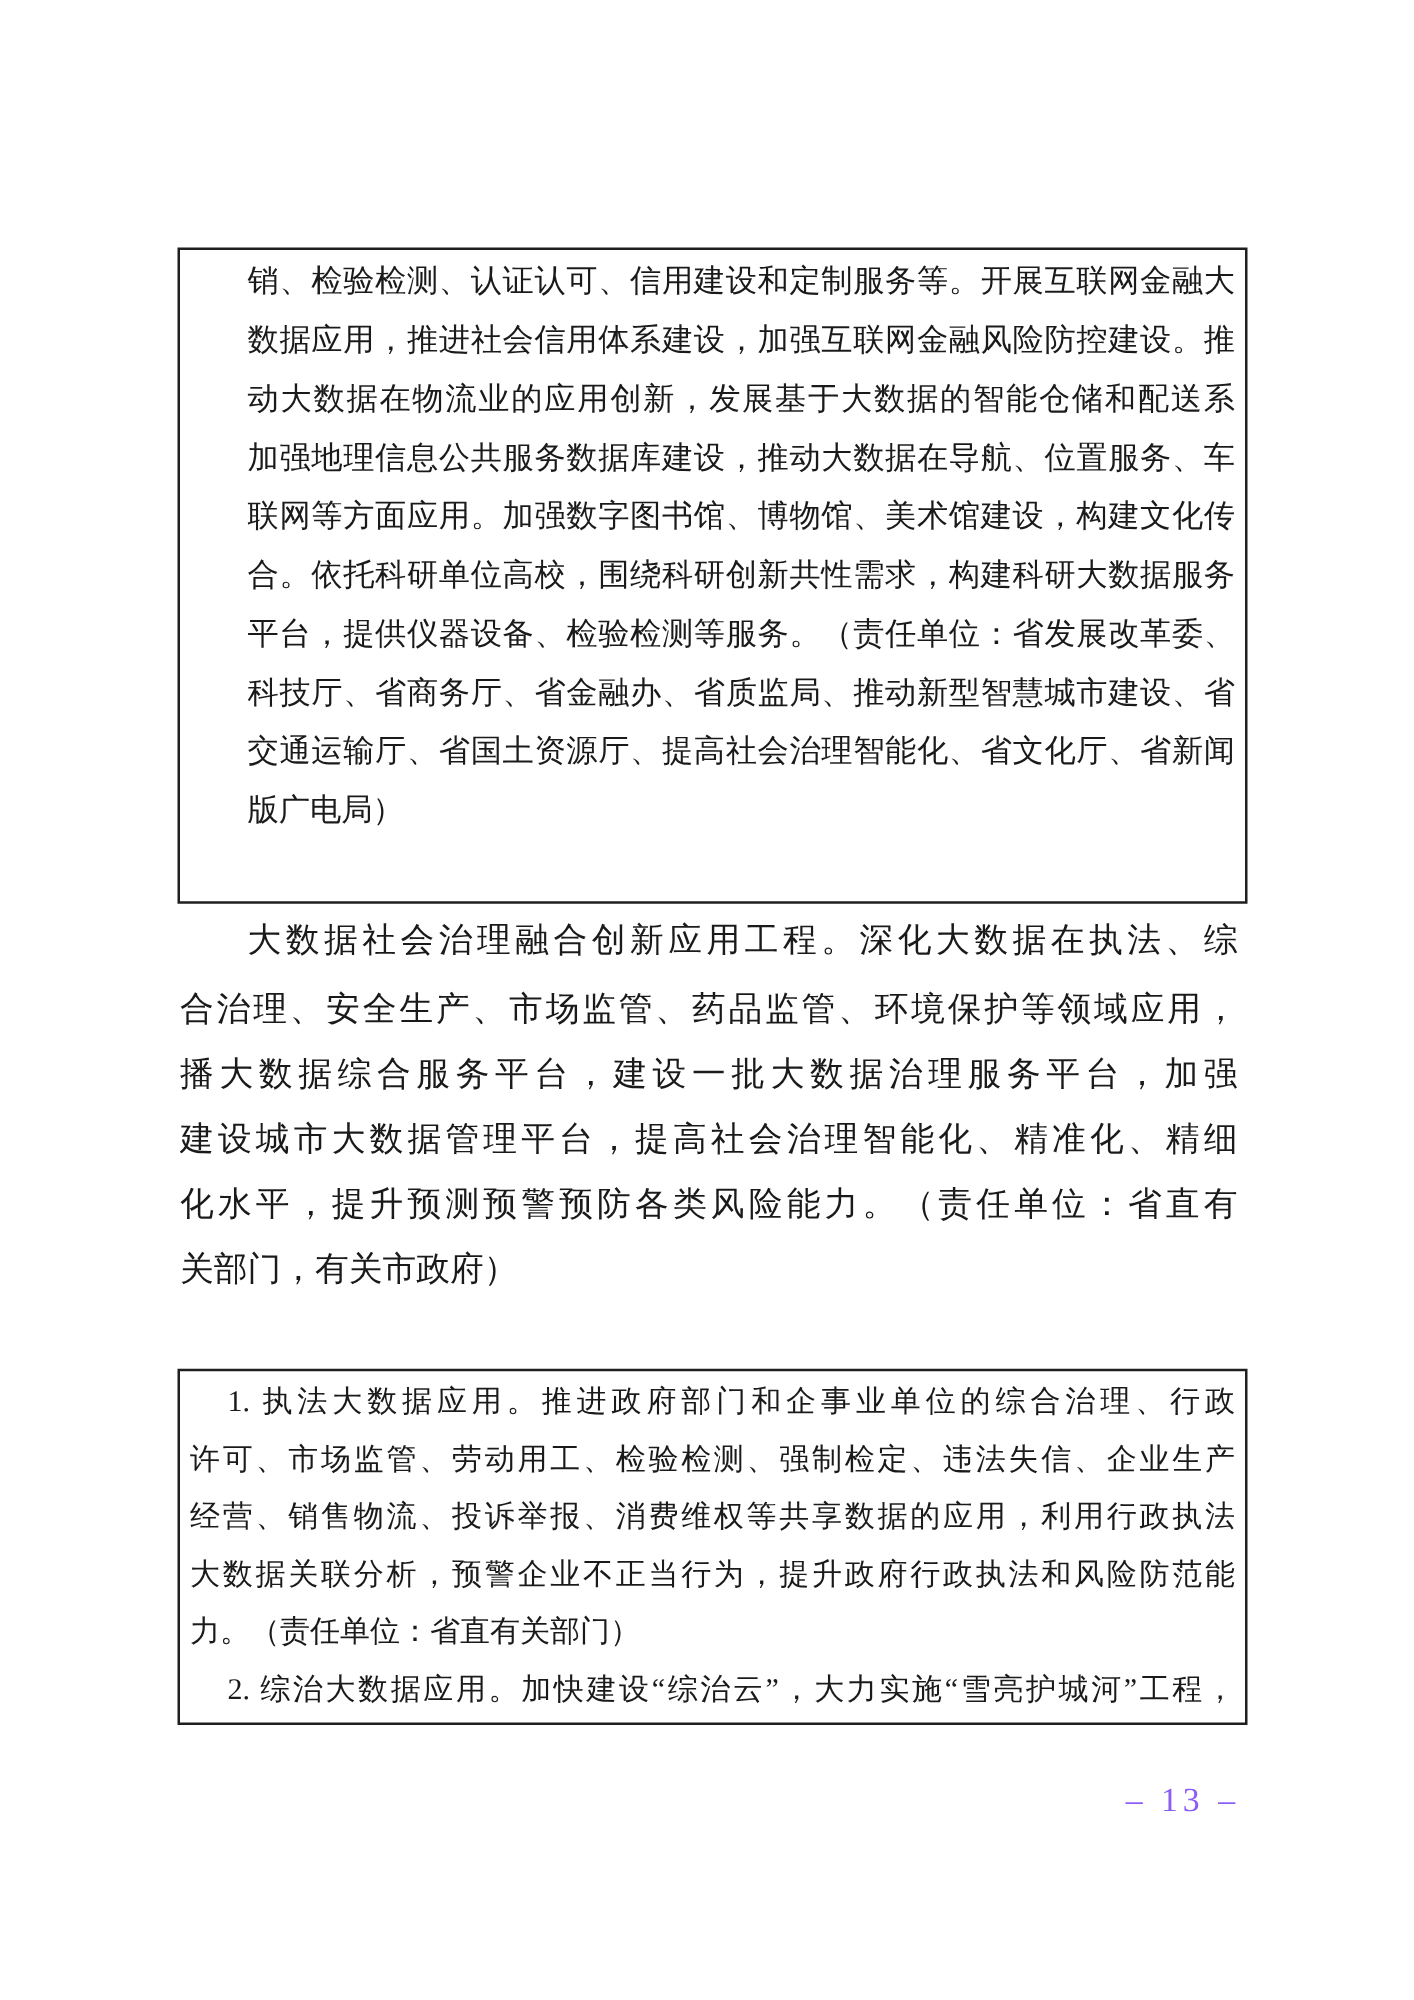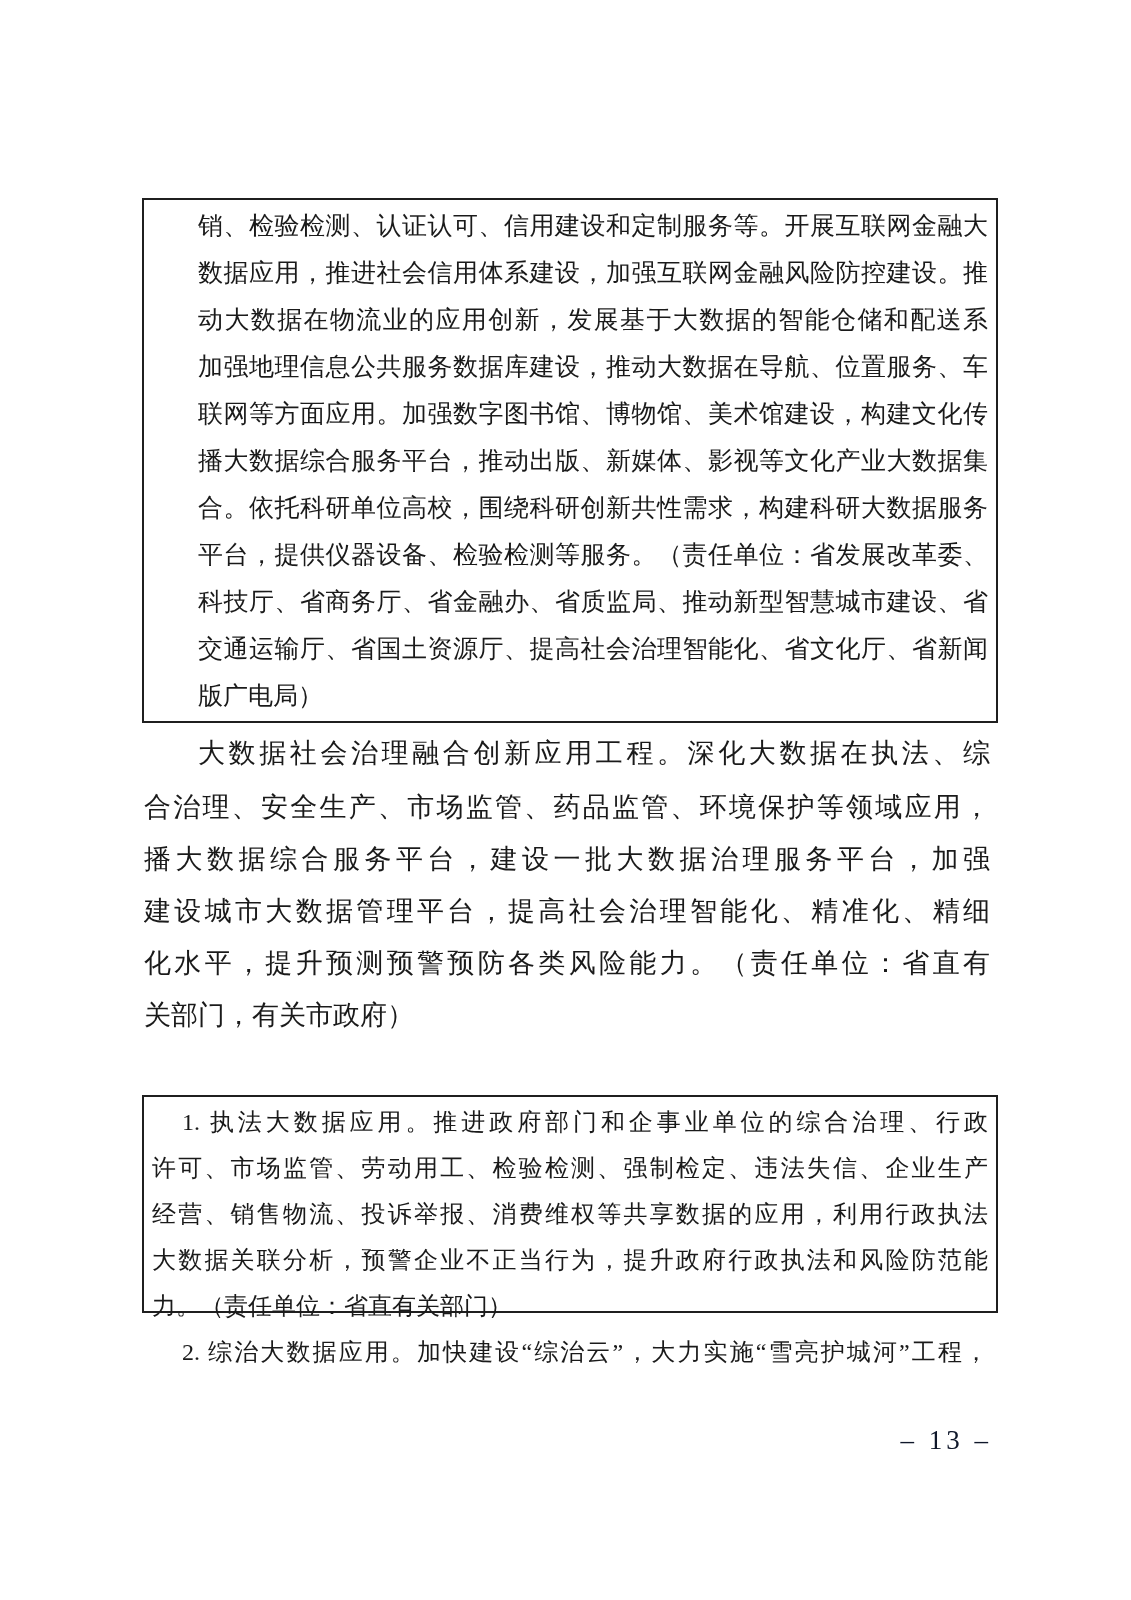--- a/index.html
+++ b/index.html
@@ -28,21 +28,21 @@
     padding: 2px 8px;
     background: #ffffff;
   }
   #box1 {
     top: 198px;
     height: 525px;
     font-size: 25px;
   }
   #box2 {
     top: 1095px;
-    height: 218px;
+    height: 285px;
     font-size: 24px;
   }
   .tline {
     text-align: justify;
     text-align-last: justify;
     overflow: hidden;
     white-space: normal;
   }
   #box1 .tline { height: 47px; line-height: 47px; margin-left: 46px; }
   #box2 .tline { height: 46px; line-height: 46px; }
@@ -57,35 +57,34 @@
     font-size: 27px;
   }
   #para .tline { height: 52px; line-height: 52px; }
   #pagenum {
     position: absolute;
     top: 1424px;
     right: 139px;
     font-size: 27px;
     line-height: 32px;
     letter-spacing: 4px;
-    color: #0f172a;
+    color: #8b5cf6;
   }
 </style>
 </head>
 <body>
 
 <div id="page">
 
   <div id="box1" class="box">
     <div class="tline">销、检验检测、认证认可、信用建设和定制服务等。开展互联网金融大</div>
     <div class="tline">数据应用，推进社会信用体系建设，加强互联网金融风险防控建设。推</div>
     <div class="tline">动大数据在物流业的应用创新，发展基于大数据的智能仓储和配送系统。</div>
     <div class="tline">加强地理信息公共服务数据库建设，推动大数据在导航、位置服务、车</div>
     <div class="tline">联网等方面应用。加强数字图书馆、博物馆、美术馆建设，构建文化传</div>
-    <div class="tline">播大数据综合服务平台，推动出版、新媒体、影视等文化产业大数据集</div>
     <div class="tline">合。依托科研单位高校，围绕科研创新共性需求，构建科研大数据服务</div>
     <div class="tline">平台，提供仪器设备、检验检测等服务。（责任单位：省发展改革委、省</div>
     <div class="tline">科技厅、省商务厅、省金融办、省质监局、推动新型智慧城市建设、省</div>
     <div class="tline">交通运输厅、省国土资源厅、提高社会治理智能化、省文化厅、省新闻出</div>
     <div class="tline last">版广电局）</div>
   </div>
 
   <div id="para">
     <div class="tline indent">大数据社会治理融合创新应用工程。深化大数据在执法、综</div>
     <div class="tline">合治理、安全生产、市场监管、药品监管、环境保护等领域应用，</div>

